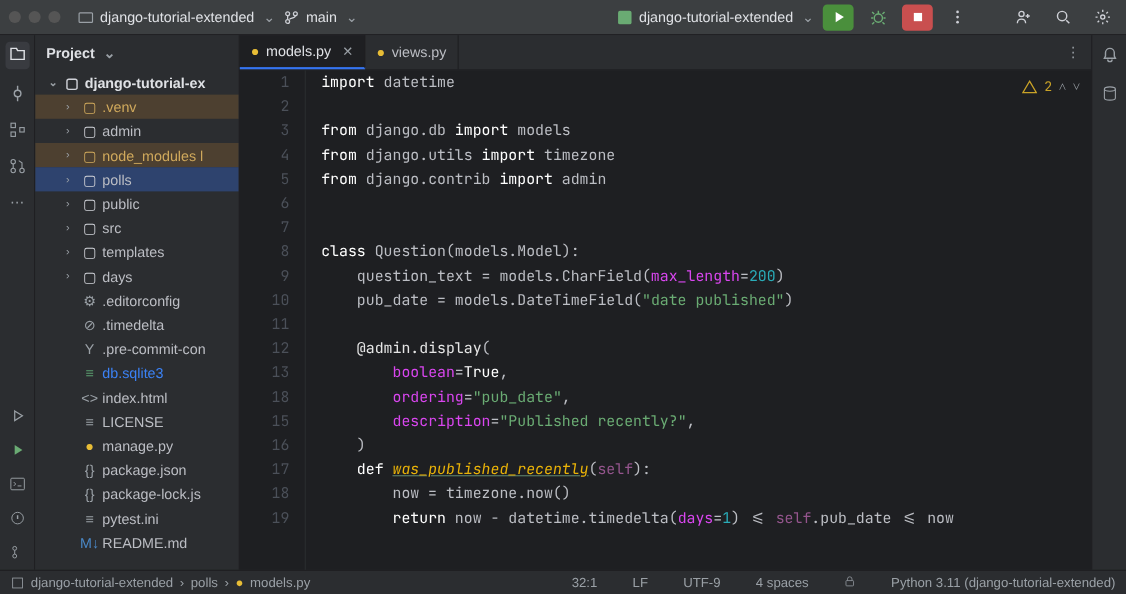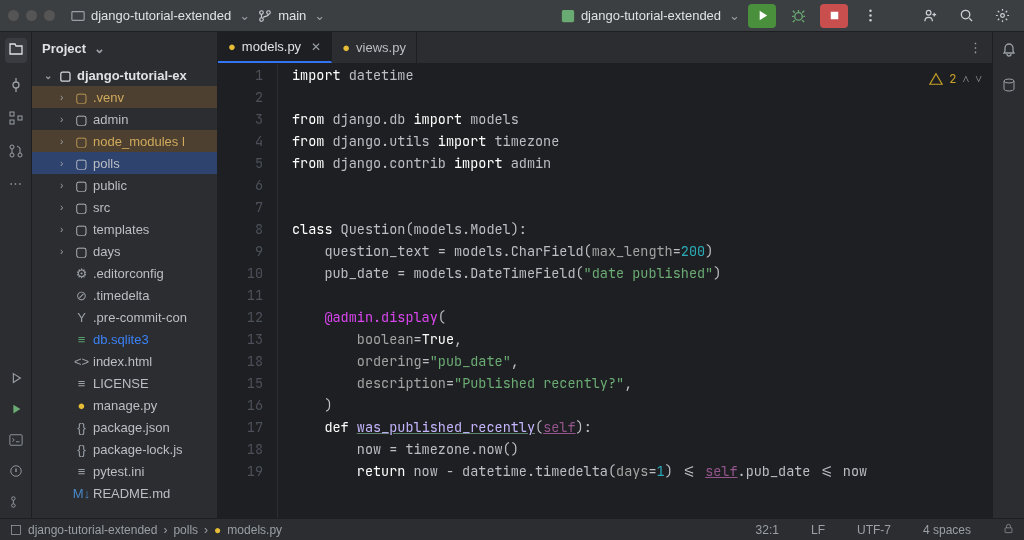--- a/index.html
+++ b/index.html
@@ -57,24 +57,24 @@
 
   .editor { flex: 1; display: flex; background: #1e1f22; font-family: "JetBrains Mono", Menlo, Consolas, monospace; font-size: 13.5px; line-height: 22px; position: relative; min-height: 0; }
   .gutter { width: 60px; text-align: right; padding-right: 14px; color: #4b5059; user-select: none; border-right: 1px solid #2b2d30; }
   .code { flex: 1; padding-left: 14px; white-space: pre; color: #bcbec4; overflow: hidden; }
   .insp { position: absolute; top: 4px; right: 10px; display: flex; align-items: center; gap: 6px; color: #c9a227; font-size: 12px; }
   .insp .chev { color: #9aa0a6; }
 
   .kw { color: #ffffff; }
   .str { color: #6aab73; }
   .num { color: #2aacb8; }
-  .fn { color: #c4b5fd; }
-  .self { color: #94558d; text-decoration: underline; }
-  .decor { color: #d946ef; }
-  .param { color: #a3a3a3; margin-top: 36px; }
+  .fn { color: #eab308; font-style: italic; }
+  .self { color: #94558d; }
+  .decor { color: #e5e5e5; }
+  .param { color: #d946ef; margin-top: 36px; }
   .under { text-decoration: underline; text-decoration-color: #5f826b; }
 
   
   .status { height: 22px; background: #2b2d30; border-top: 1px solid #1e1f22; display: flex; align-items: center; padding: 0 10px; font-size: 12px; color: #9aa0a6; gap: 8px; }
   .status .crumb { display: flex; align-items: center; gap: 6px; }
   .status .spacer { flex: 1; }
   .status .seg { margin-left: 24px; }
   .lock { color: #9aa0a6; }
 </style>
 </head>
@@ -378,21 +378,22 @@
       <span>django-tutorial-extended</span>
       <span>›</span>
       <span>polls</span>
       <span>›</span>
       <span class="py-ic">●</span>
       <span>models.py</span>
     </span>
     <span class="spacer"></span>
     <span class="seg">32:1</span>
     <span class="seg">LF</span>
-    <span class="seg">UTF-7</span>
+    <span class="seg">UTF-9</span>
     <span class="seg">4 spaces</span>
     <span class="seg lock"><svg width="11" height="11" viewBox="0 0 16 16">
           <rect x="3" y="7" width="10" height="7" rx="1" fill="none" stroke="#9aa0a6"></rect>
           <path d="M5 7V5a3 3 0 0 1 6 0v2" fill="none" stroke="#9aa0a6"></path>
         </svg></span>
+    <span class="seg">Python 3.11 (django-tutorial-extended)</span>
   </div>
 
 </div>
 
 </body></html>

